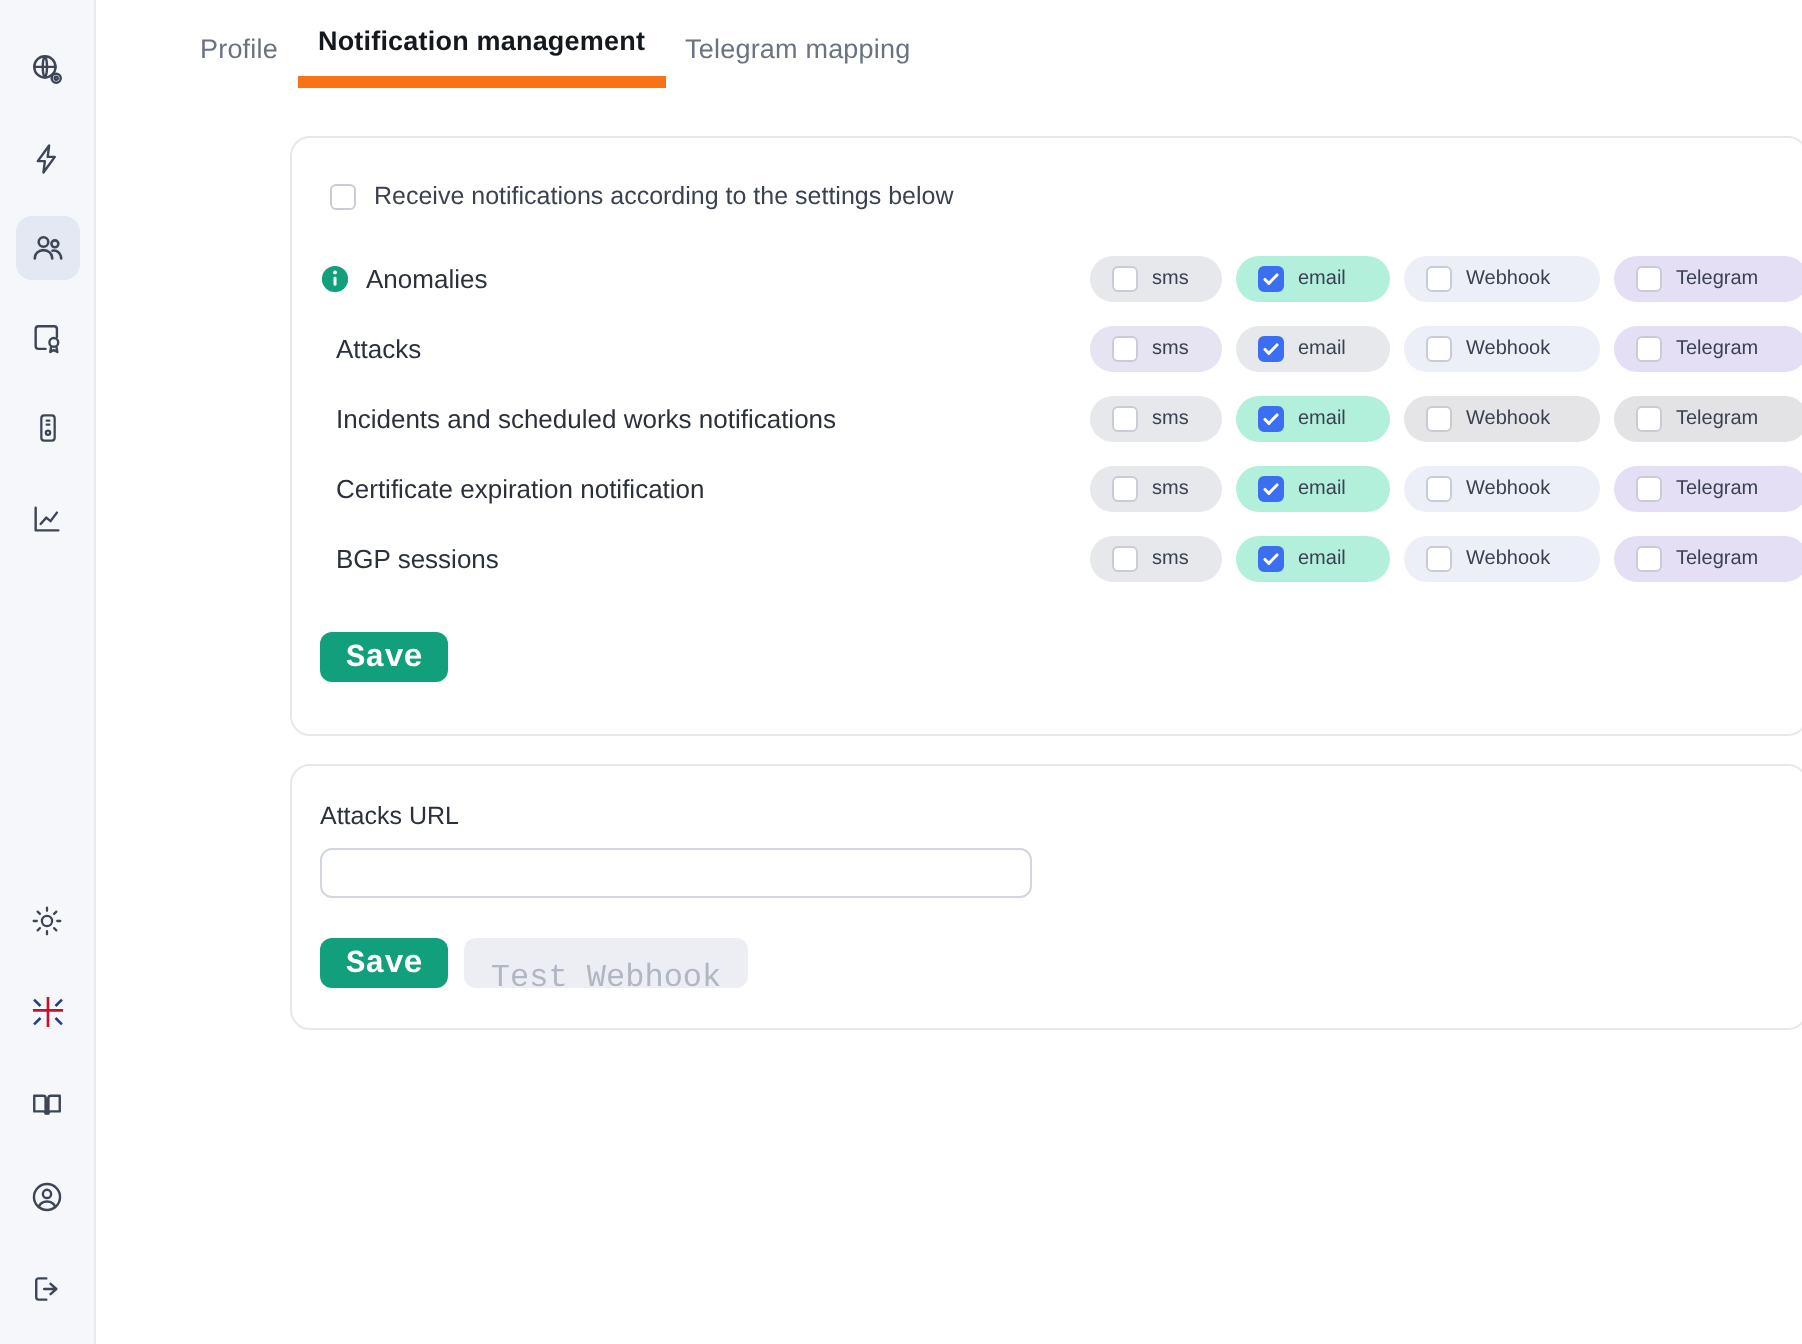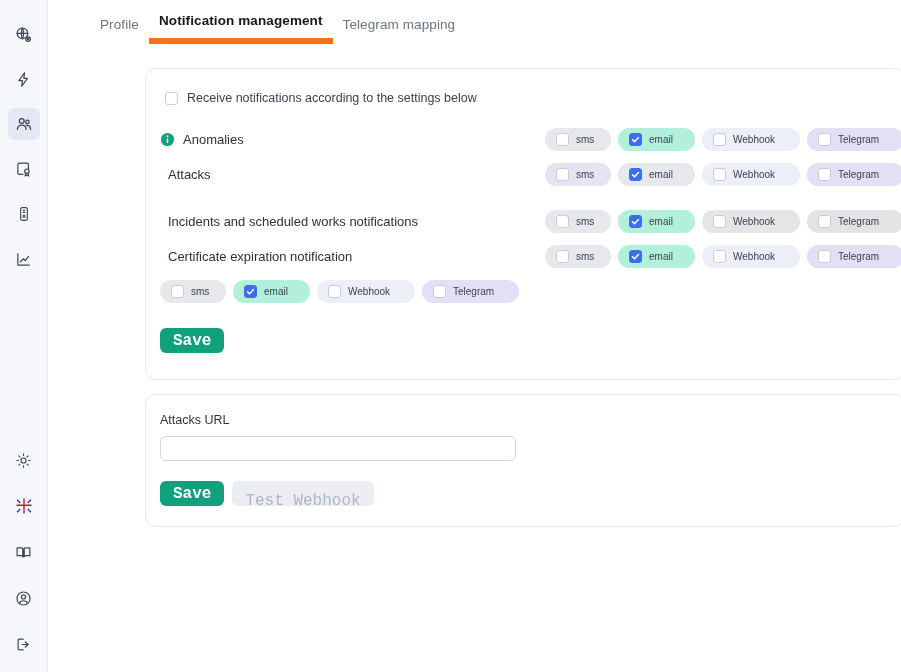--- a/index.html
+++ b/index.html
@@ -338,21 +338,21 @@
                 <span class="cb"></span>
                 <span>Webhook</span>
               </div>
               <div class="pill pill-telegram" style="background: rgb(229, 223, 245);">
                 <span class="cb"></span>
                 <span>Telegram</span>
               </div>
             </div>
           </div>
 
-          <div class="nrow" style="margin-bottom:18px">
+          <div class="nrow" style="margin-bottom:6px">
             <div class="nlabel noicon">
               <span class="nlabel-text">Attacks</span>
             </div>
             <div class="pills">
               <div class="pill pill-sms" style="background: rgb(230, 227, 243);">
                 <span class="cb"></span>
                 <span>sms</span>
               </div>
               <div class="pill pill-email" style="background: rgb(231, 232, 236);">
                 <span class="cb checked">
@@ -423,20 +423,23 @@
                 <span>Webhook</span>
               </div>
               <div class="pill pill-telegram" style="background: rgb(229, 223, 245);">
                 <span class="cb"></span>
                 <span>Telegram</span>
               </div>
             </div>
           </div>
 
           <div class="nrow">
+            <div class="nlabel noicon">
+              <span class="nlabel-text">BGP sessions</span>
+            </div>
             <div class="pills">
               <div class="pill pill-sms" style="background: rgb(231, 232, 236);">
                 <span class="cb"></span>
                 <span>sms</span>
               </div>
               <div class="pill pill-email" style="background: rgb(178, 240, 220);">
                 <span class="cb checked">
                     <svg width="9" height="9" viewBox="0 0 12 12">
                       <path d="M2 6.3l2.6 2.6L10 3.3" fill="none" stroke="#fff" stroke-width="2" stroke-linecap="round" stroke-linejoin="round"></path>
                     </svg>

